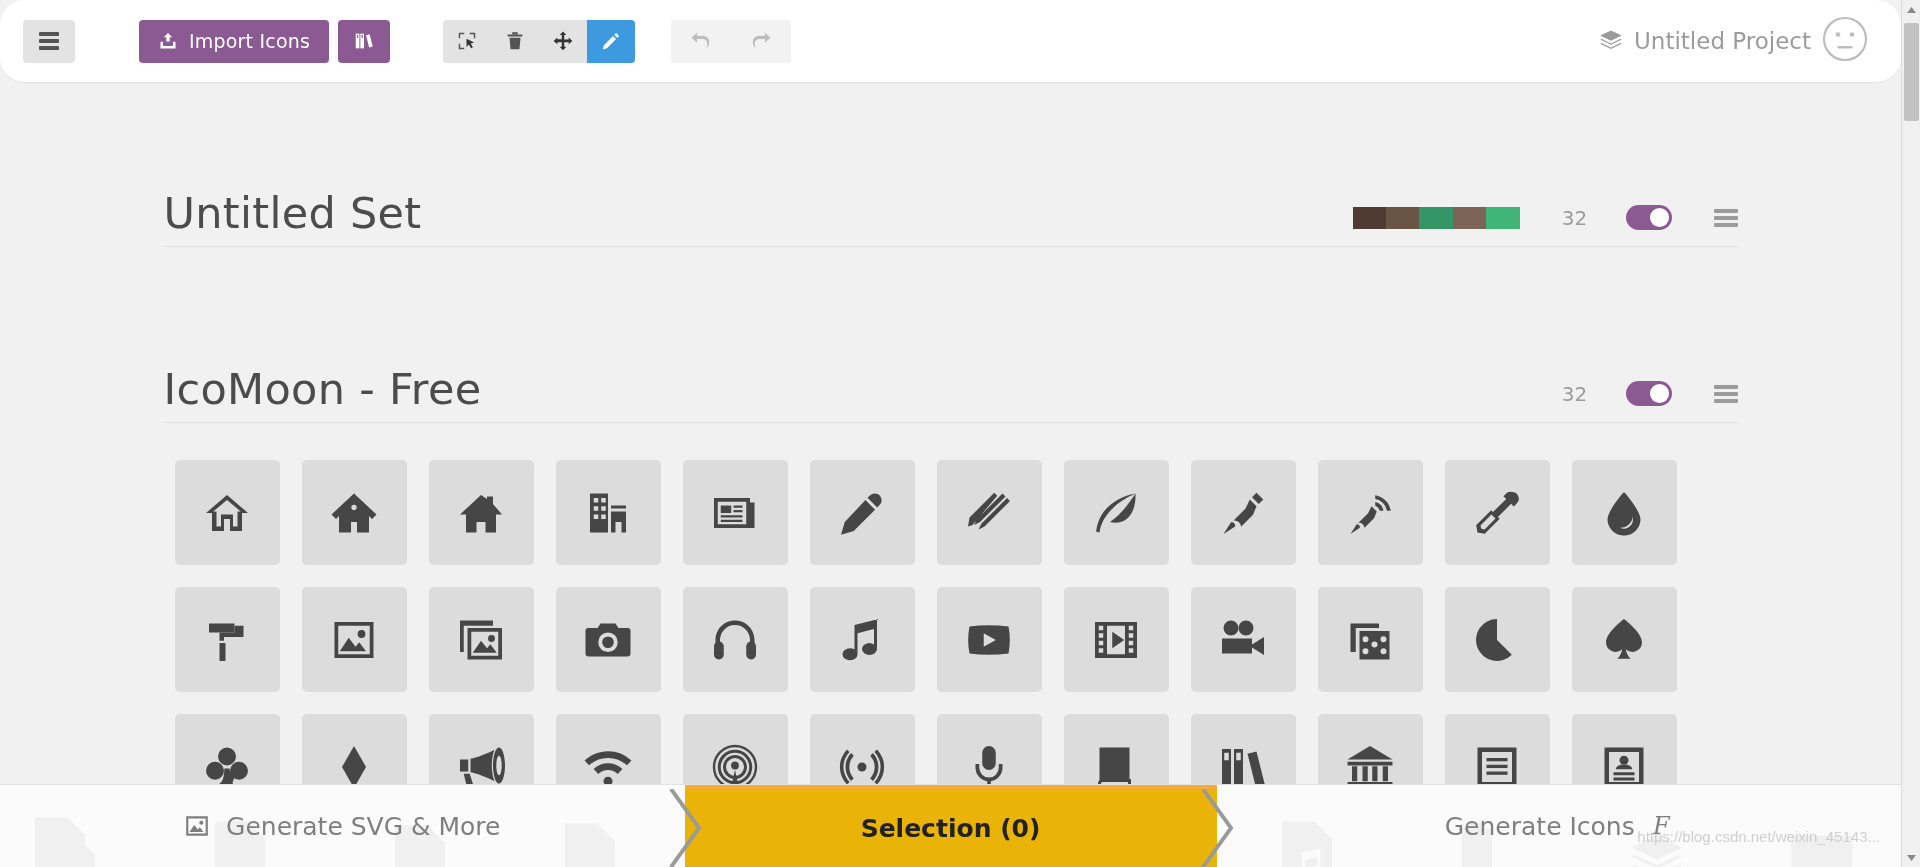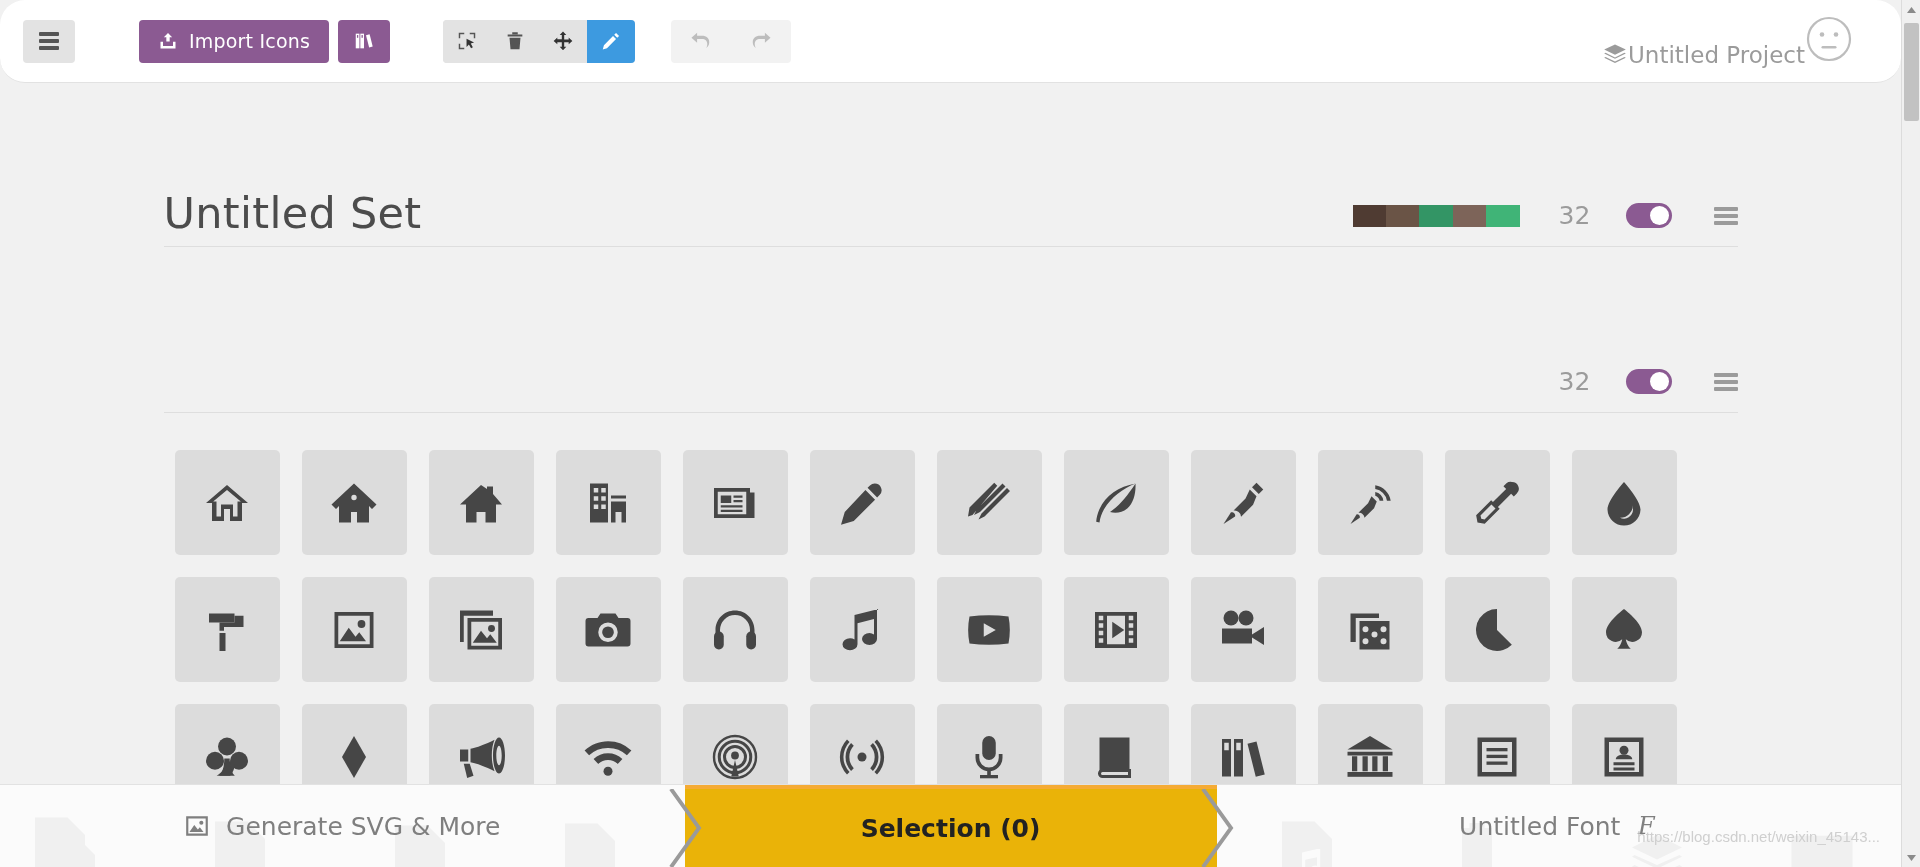--- a/index.html
+++ b/index.html
@@ -57,22 +57,22 @@
   }
   #search-input::placeholder { color: #9a9a9a; }
 
   #history-group {
     margin-left: 36px; width: 120px; height: 43px; background: #f2f2f2;
     border-radius: 4px; display: flex; align-items: center; justify-content: space-around;
   }
   .hist-btn { cursor: pointer; display: flex; align-items: center; justify-content: center; width: 50px; height: 100%; }
 
   #project-area {
-    margin-left: auto; display: flex; align-items: flex-end; 
-    color: #9b9b9b; font-size: 23px; padding-right: 26px;
+    margin-left: auto; display: flex; align-items: center; gap: 10px;
+    color: #9b9b9b; font-size: 23px; padding-right: 10px;
   }
   #project-name { cursor: pointer; }
   #avatar { margin-right: 22px; cursor: pointer; }
 
   
   #content { position: absolute; top: 83px; left: 0; right: 19px; bottom: 0; overflow: hidden; }
   .set-block { width: 1574px; margin: 12px auto; }
 
   .set-header {
     display: flex; align-items: flex-end; position: relative;
@@ -80,21 +80,21 @@
   }
   .set-title {
     font-size: 43px; font-weight: 400; color: #4c4c4c; line-height: 1.05;
     letter-spacing: .3px;
   }
   .set-header-right {
     margin-left: auto; display: flex; align-items: center; gap: 0; padding-bottom: 6px;
   }
   .palette { display: flex; height: 22px; width: 167px; margin-right: 28px; }
   .palette i { flex: 1; display: block; }
-  .set-count { font-size: 25px; color: #9b9b9b; width: 54px; text-align: center; }
+  .set-count { font-size: 20px; color: #9b9b9b; width: 54px; text-align: center; }
   .toggle {
     width: 46px; height: 25px; border-radius: 13px; background: #8b5a92;
     position: relative; cursor: pointer; margin-left: 24px;
   }
   .toggle .knob {
     position: absolute; right: 3px; top: 3px; width: 19px; height: 19px;
     border-radius: 50%; background: #fff;
   }
   .set-menu { margin-left: 42px; width: 24px; cursor: pointer; }
   .set-menu span { display: block; height: 4px; background: #9b9b9b; margin: 3px 0; border-radius: 1px; }
@@ -268,20 +268,21 @@
               <span></span>
             </div>
         </div>
       </div>
     </div>
 
     <div class="spacer-1"></div>
 
     <div class="set-block">
       <div class="set-header">
+        <div class="set-title">IcoMoon - Free</div>
         <div class="set-header-right">
           <div class="set-count">32</div>
           <div class="toggle">
               <div class="knob"></div>
             </div>
           <div class="set-menu">
               <span></span>
               <span></span>
               <span></span>
             </div>
@@ -665,21 +666,21 @@
         <svg width="60" height="70" viewBox="0 0 24 24" style="left:410px;top:40px">
             <path d="M12 2L22 7l-10 4.8L2 7z"></path>
             <path d="M12 14L3 10l-1 .7 10 4.8 10-4.8-1-.7z"></path>
             <path d="M12 18L3 14l-1 .7 10 4.8 10-4.8-1-.7z"></path>
           </svg>
         <svg width="70" height="50" viewBox="0 0 24 18" style="left:570px;top:48px">
             <path d="M1 1h22v16H1z"></path>
           </svg>
       </div>
       <div class="bb-label">
-        <span>Untitled Font</span>
+        <span>Generate Icons</span>
         <svg width="22" height="28" viewBox="0 0 22 28">
           <text x="2" y="22" font-family="DejaVu Serif, serif" font-style="italic" font-size="24" fill="#7f7f7f">F</text>
         </svg>
       </div>
     </div>
   </div>
 
   <div id="scrollbar">
     <div class="sb-arrow">
       <svg width="11" height="8" viewBox="0 0 11 8">

